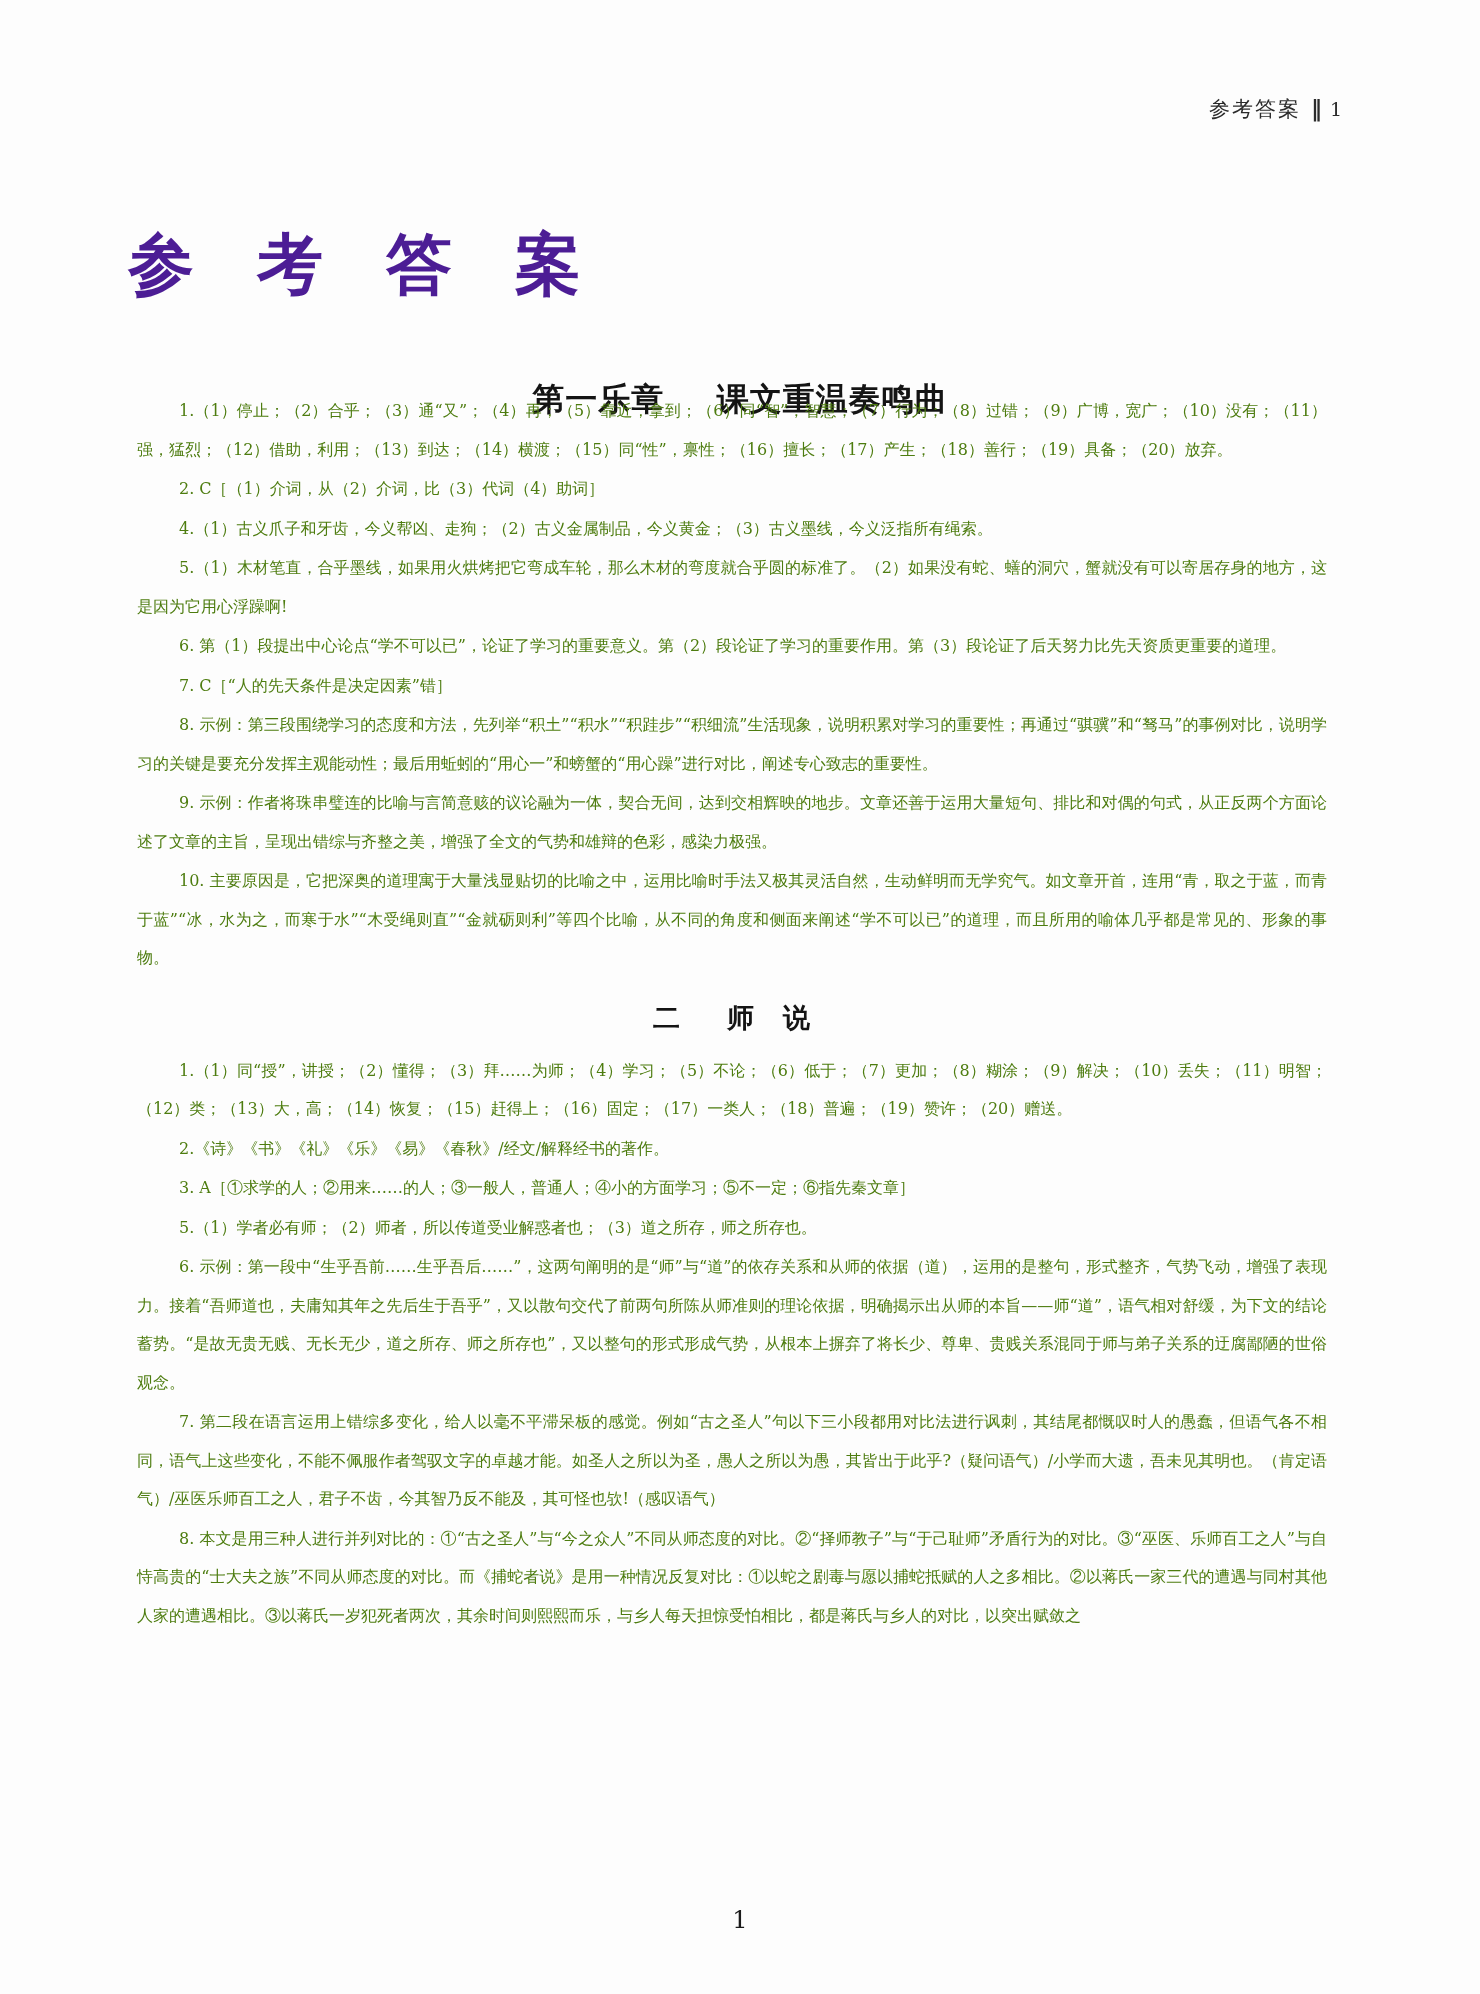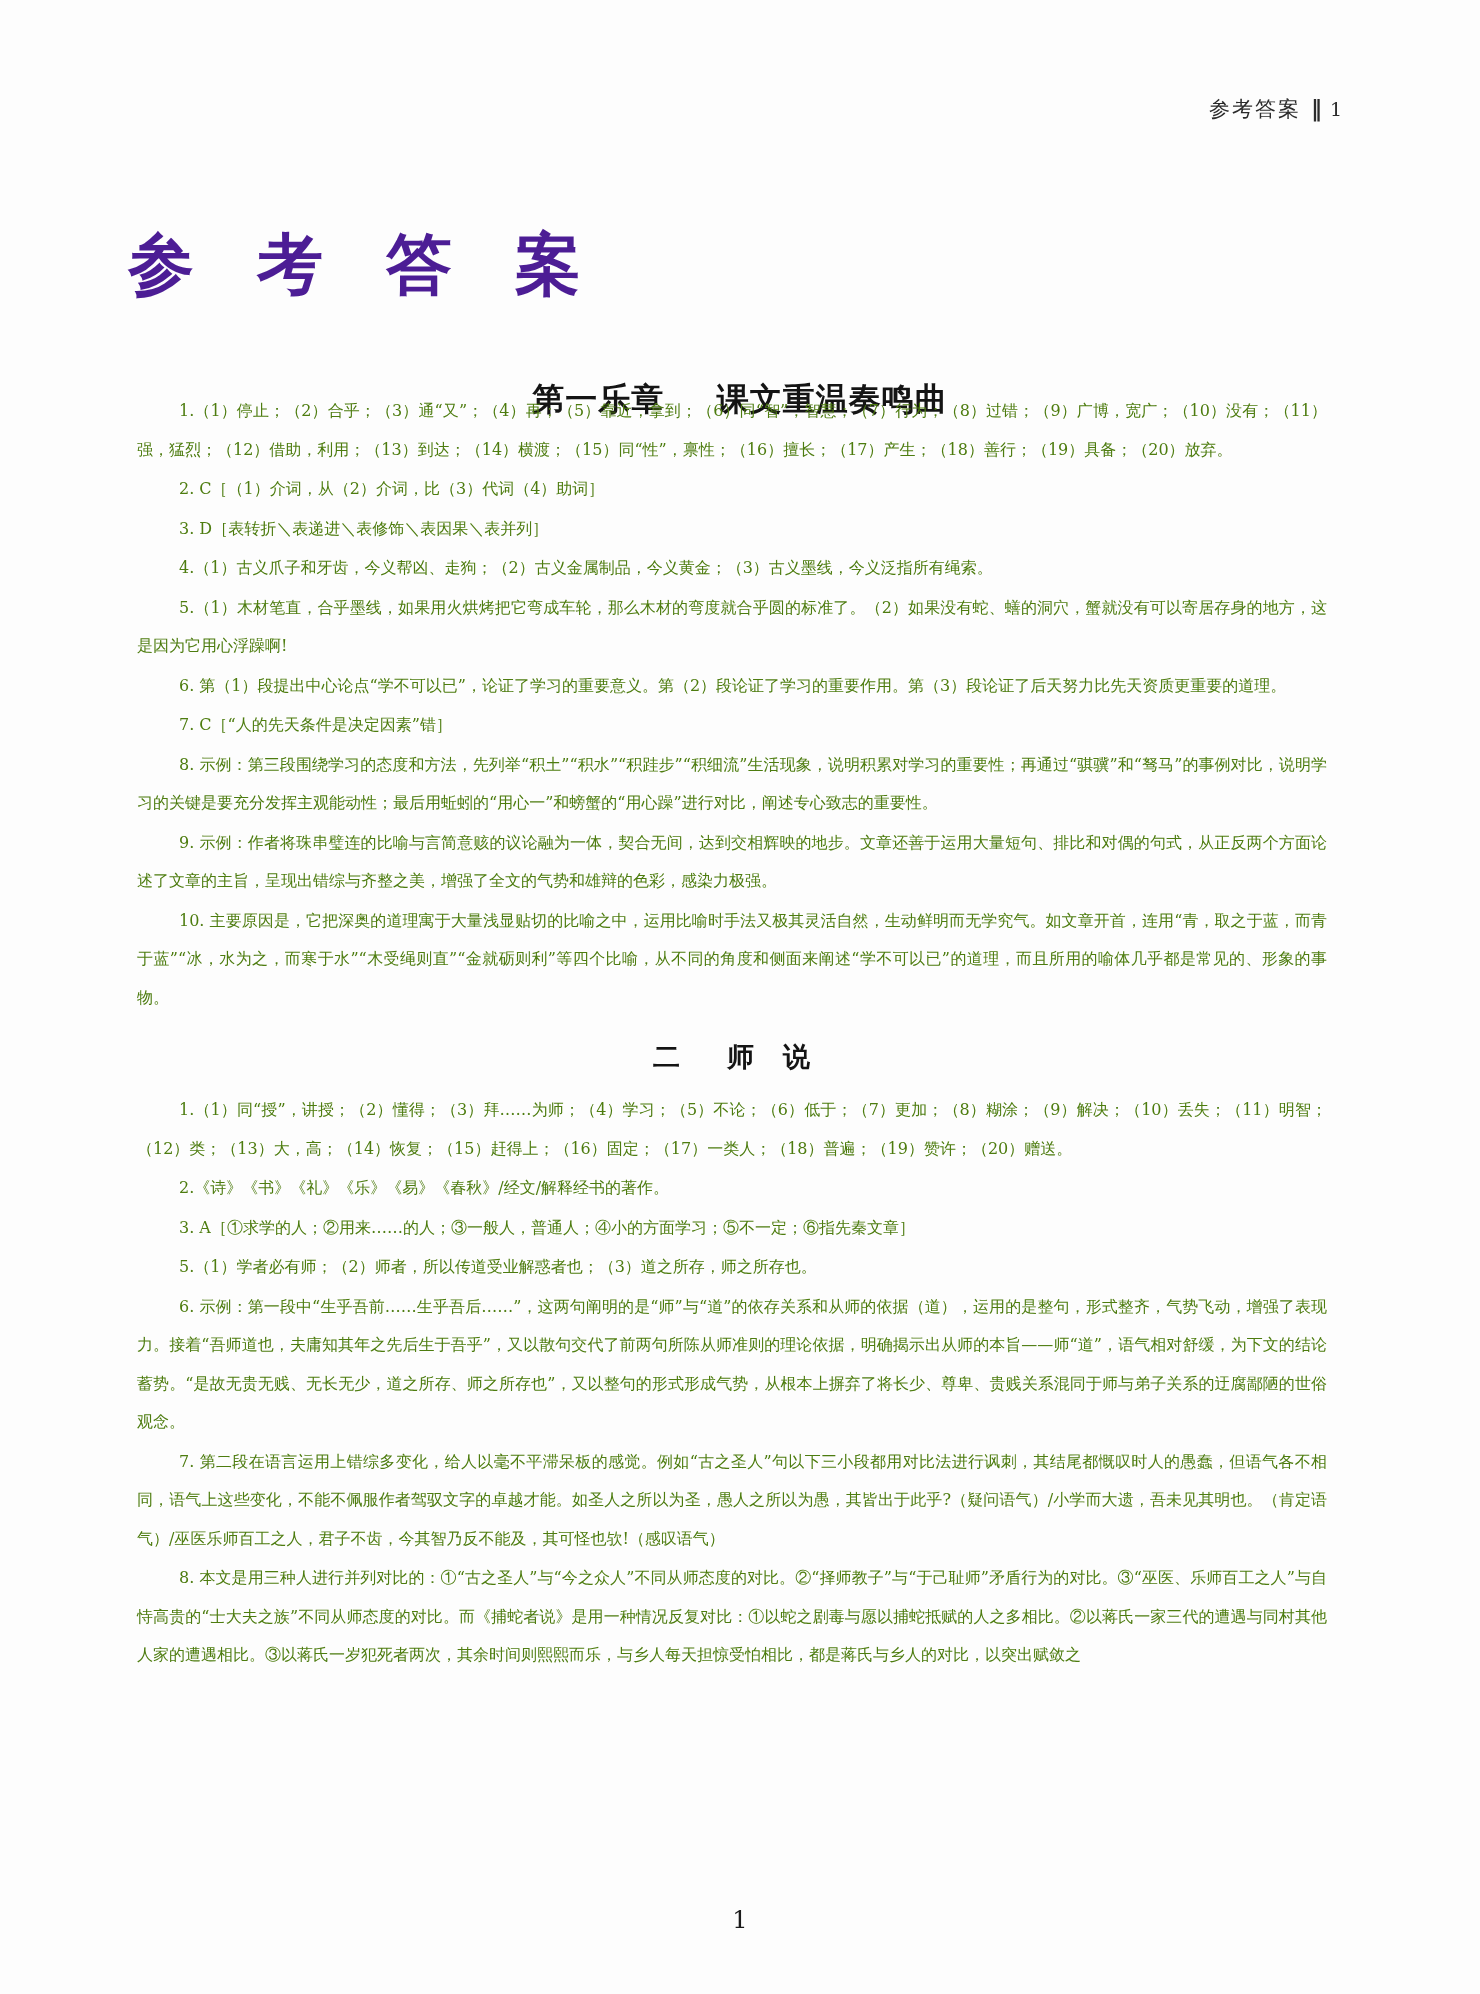--- a/index.html
+++ b/index.html
@@ -149,21 +149,20 @@
     <span>第一乐章</span>
     <span class="ct-gap"></span>
     <span>课文重温奏鸣曲</span>
   </div>
 
   <div class="content">
 
 
     <p class="item">1.（1）停止；（2）合乎；（3）通“又”；（4）再；（5）靠近，拿到；（6）同“智”，智慧；（7）行为；（8）过错；（9）广博，宽广；（10）没有；（11）强，猛烈；（12）借助，利用；（13）到达；（14）横渡；（15）同“性”，禀性；（16）擅长；（17）产生；（18）善行；（19）具备；（20）放弃。</p>
     <p class="item">2. C［（1）介词，从（2）介词，比（3）代词（4）助词］</p>
-    <p class="item">3. D［表转折＼表递进＼表修饰＼表因果＼表并列］</p>
     <p class="item">4.（1）古义爪子和牙齿，今义帮凶、走狗；（2）古义金属制品，今义黄金；（3）古义墨线，今义泛指所有绳索。</p>
     <p class="item">5.（1）木材笔直，合乎墨线，如果用火烘烤把它弯成车轮，那么木材的弯度就合乎圆的标准了。（2）如果没有蛇、蟮的洞穴，蟹就没有可以寄居存身的地方，这是因为它用心浮躁啊!</p>
     <p class="item">6. 第（1）段提出中心论点“学不可以已”，论证了学习的重要意义。第（2）段论证了学习的重要作用。第（3）段论证了后天努力比先天资质更重要的道理。</p>
     <p class="item">7. C［“人的先天条件是决定因素”错］</p>
     <p class="item">8. 示例：第三段围绕学习的态度和方法，先列举“积土”“积水”“积跬步”“积细流”生活现象，说明积累对学习的重要性；再通过“骐骥”和“驽马”的事例对比，说明学习的关键是要充分发挥主观能动性；最后用蚯蚓的“用心一”和螃蟹的“用心躁”进行对比，阐述专心致志的重要性。</p>
     <p class="item">9. 示例：作者将珠串璧连的比喻与言简意赅的议论融为一体，契合无间，达到交相辉映的地步。文章还善于运用大量短句、排比和对偶的句式，从正反两个方面论述了文章的主旨，呈现出错综与齐整之美，增强了全文的气势和雄辩的色彩，感染力极强。</p>
     <p class="item">10. 主要原因是，它把深奥的道理寓于大量浅显贴切的比喻之中，运用比喻时手法又极其灵活自然，生动鲜明而无学究气。如文章开首，连用“青，取之于蓝，而青于蓝”“冰，水为之，而寒于水”“木受绳则直”“金就砺则利”等四个比喻，从不同的角度和侧面来阐述“学不可以已”的道理，而且所用的喻体几乎都是常见的、形象的事物。</p>
 
     <div class="section-head second">
       <span class="sh-num">二</span>

